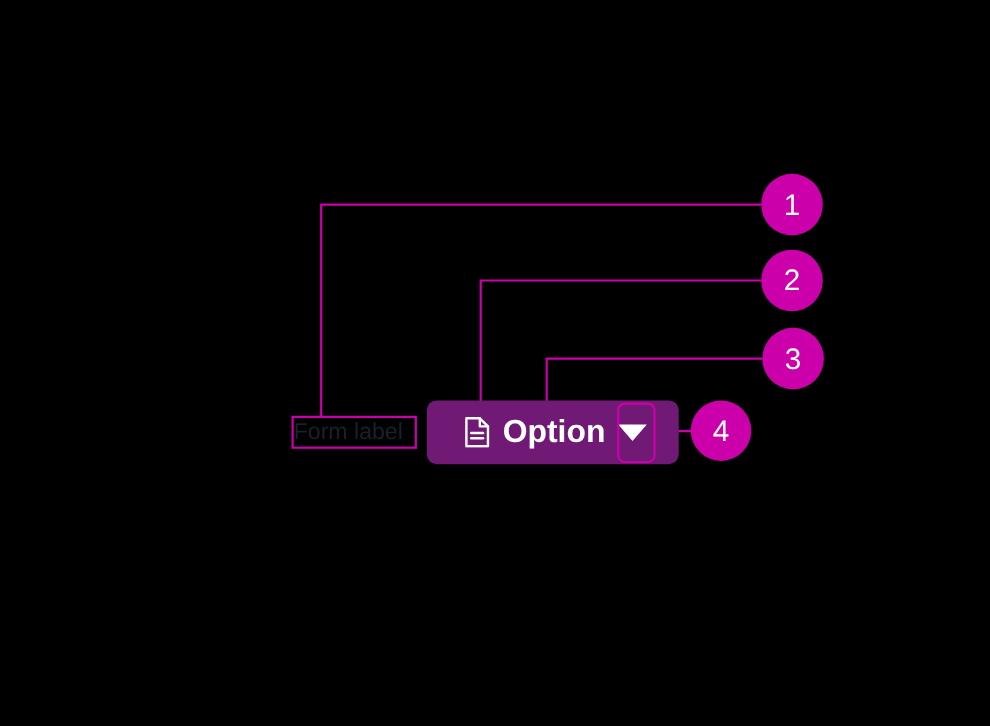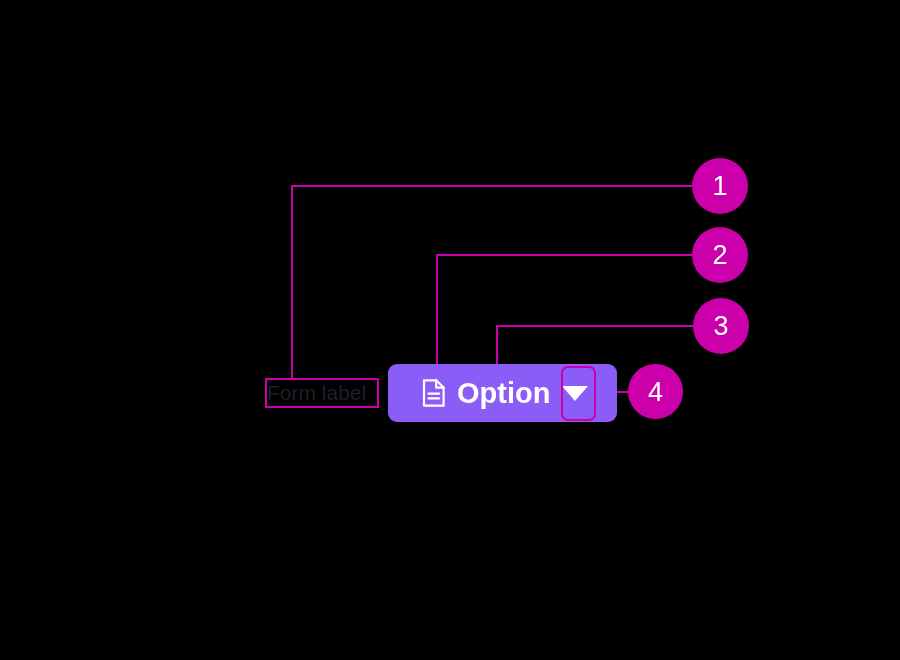--- a/index.html
+++ b/index.html
@@ -50,21 +50,21 @@
   }
 
   
   .dropdown-button {
     position: absolute;
     left: 388px;
     top: 364px;
     width: 229px;
     height: 58px;
     box-sizing: border-box;
-    background: #8b5cf6;
+    background: #701a75;
     border-radius: 9px;
     display: flex;
     align-items: center;
     padding-left: 34px;
     padding-right: 12px;
     gap: 0px;
   }
   .doc-icon {
     width: 24px;
     height: 28px;

